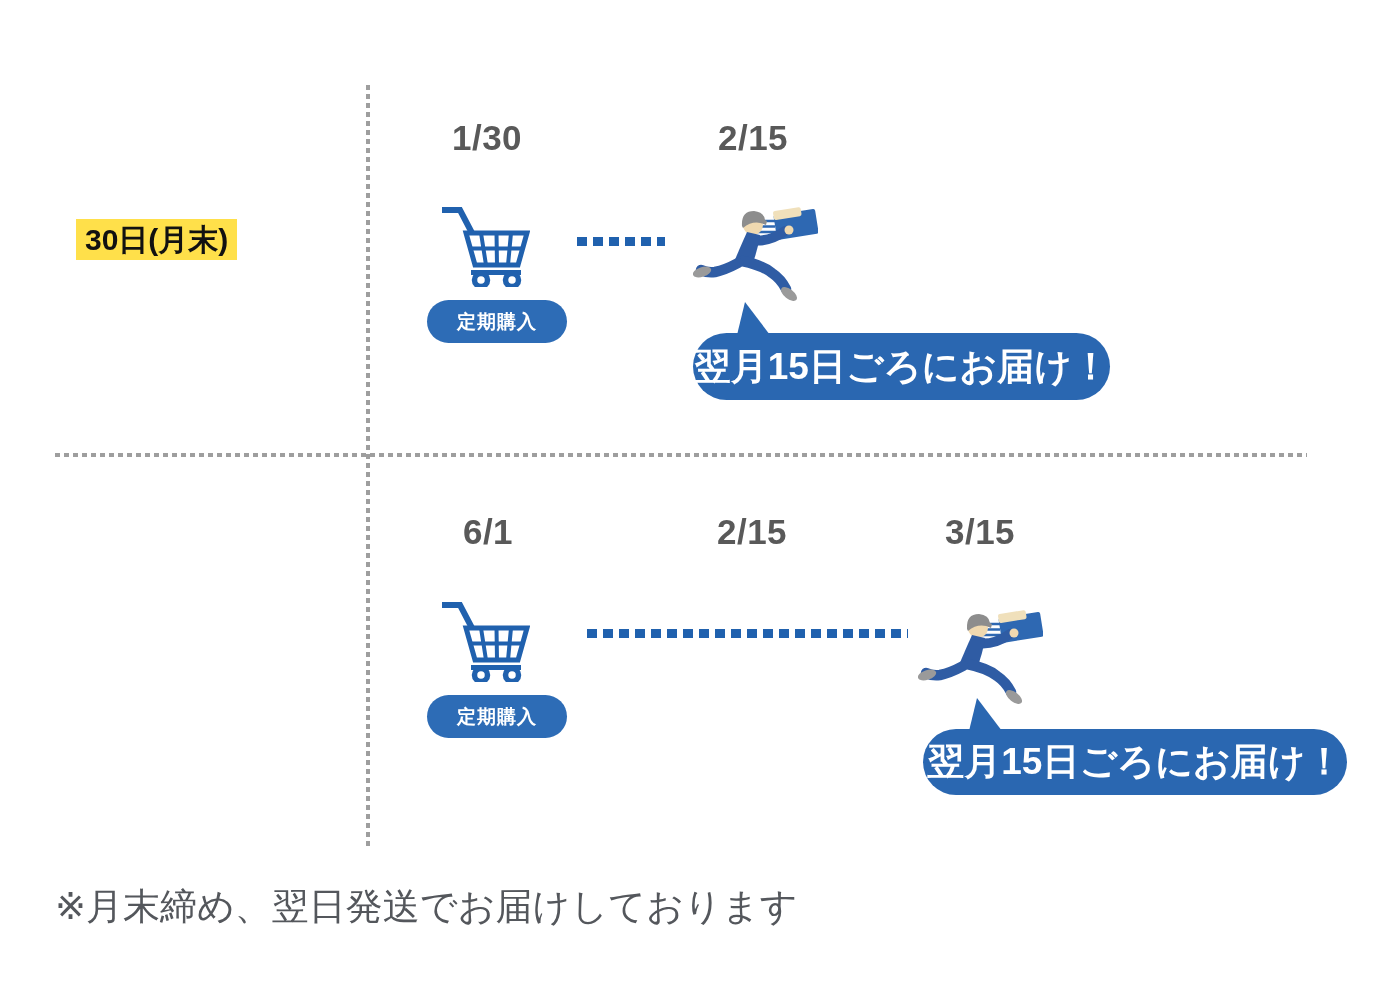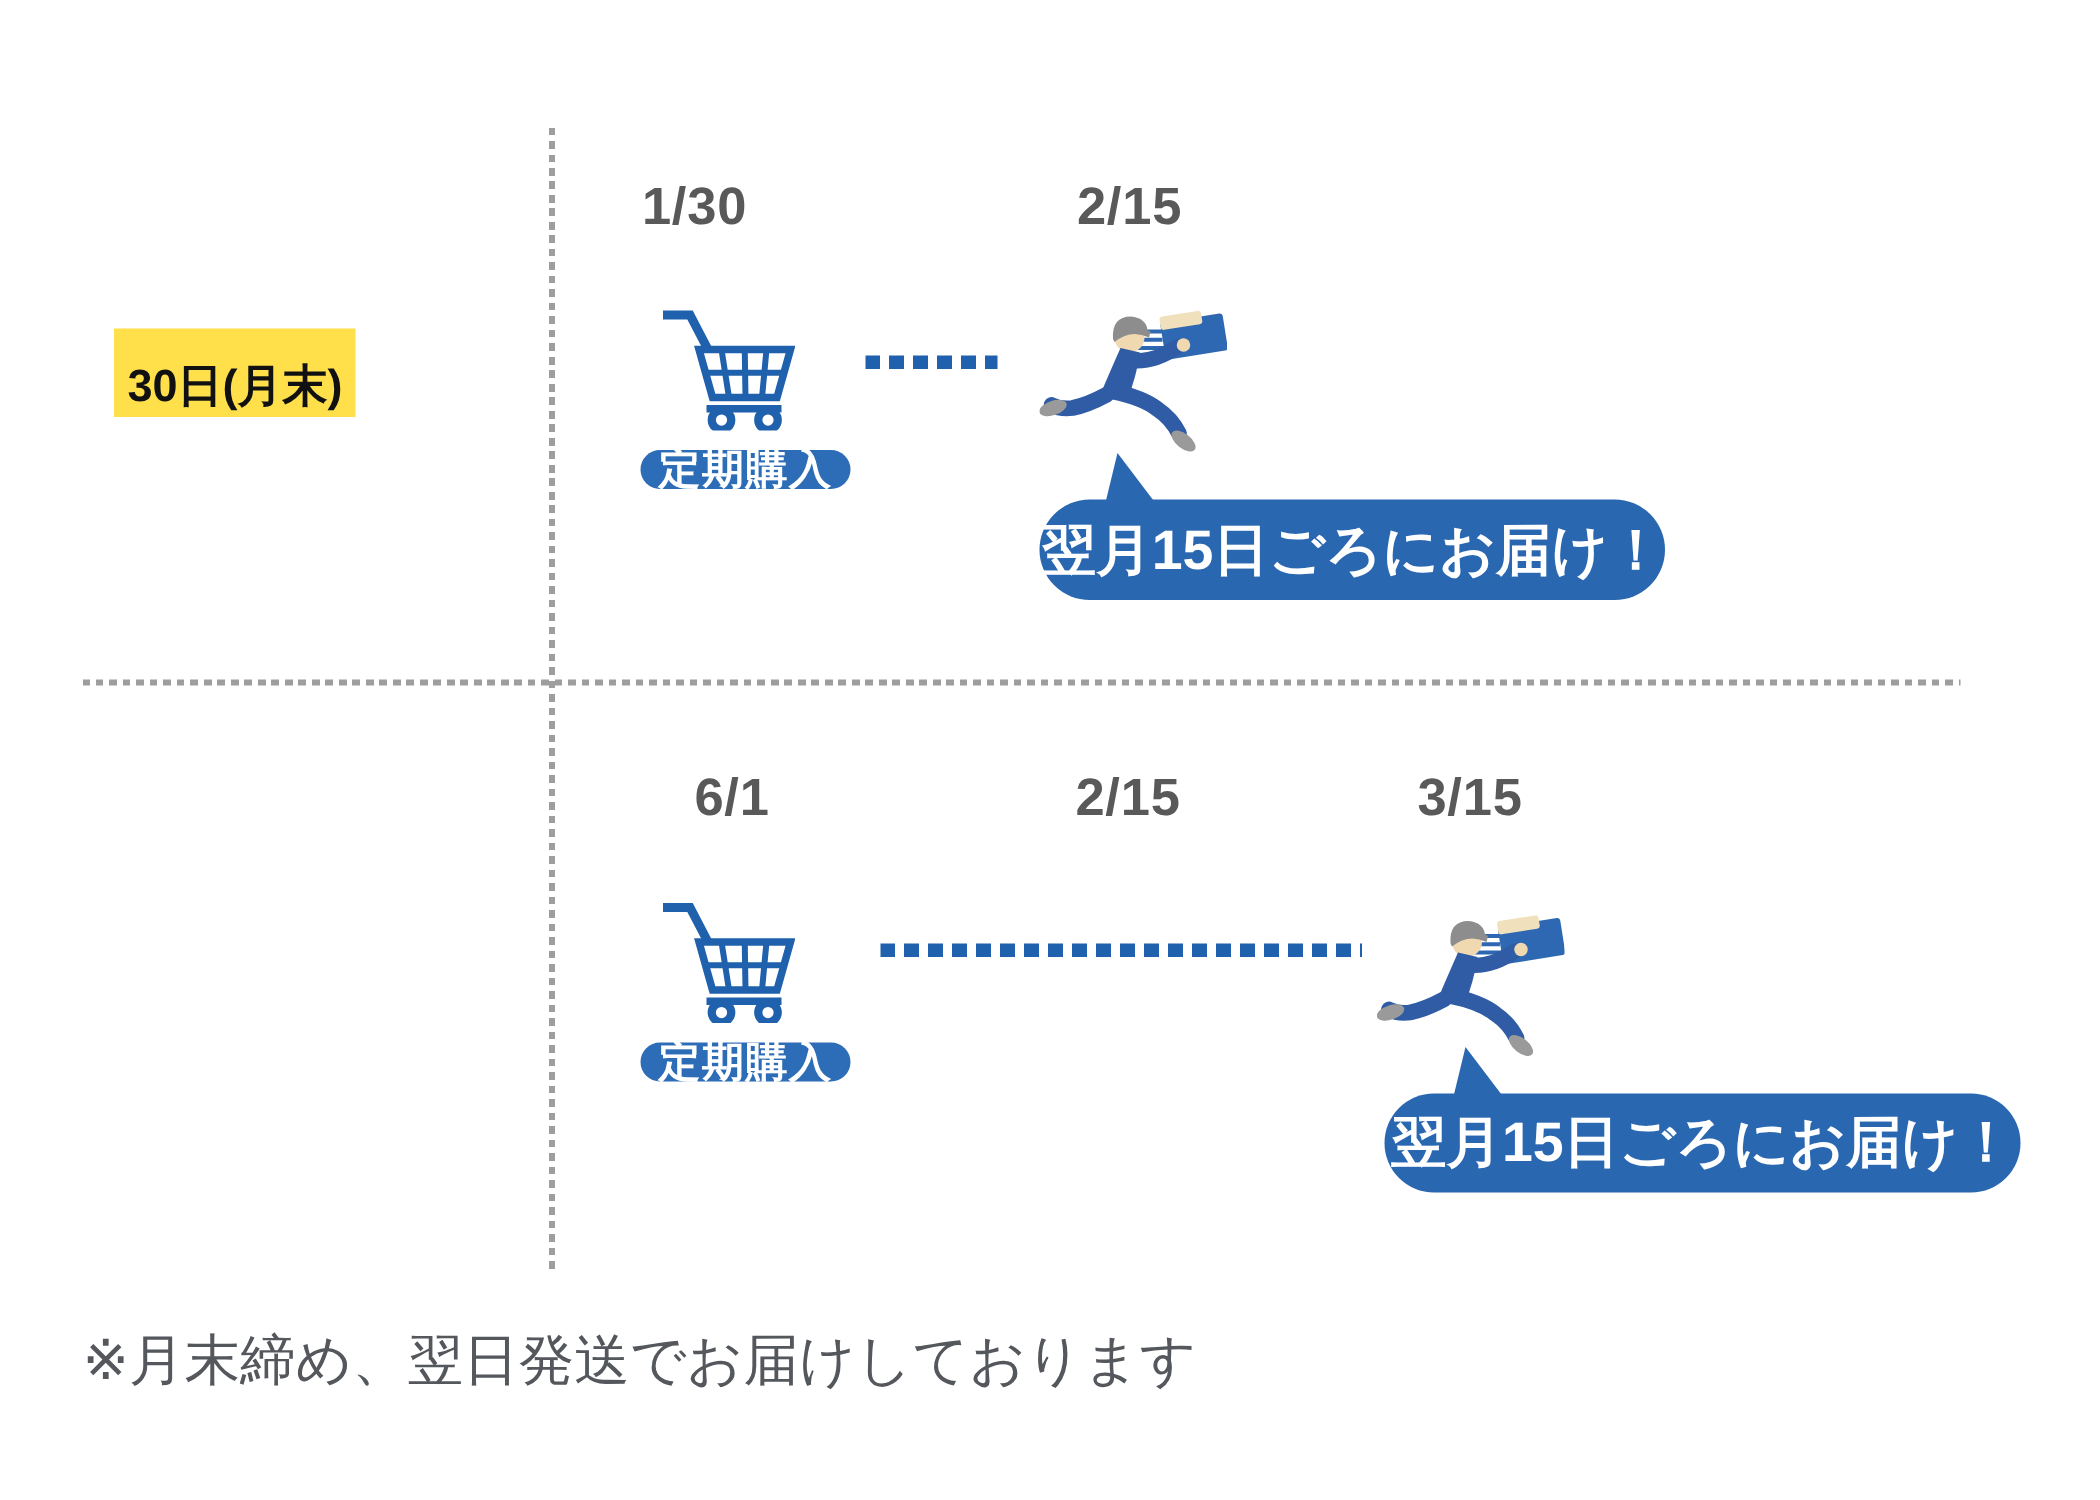--- a/index.html
+++ b/index.html
@@ -21,50 +21,50 @@
   .stage{position:relative;width:1400px;height:1000px;background:#fff;overflow:hidden;}
 
   
   .vsep{position:absolute;left:366px;top:85px;width:4px;height:762px;
     background:repeating-linear-gradient(to bottom,var(--dotline-gray) 0 5px,transparent 5px 9px);}
   .hsep{position:absolute;left:55px;top:453px;width:1252px;height:4px;
     background:repeating-linear-gradient(to right,var(--dotline-gray) 0 5px,transparent 5px 9px);}
 
   
   .row-label{position:absolute;display:inline-block;background:var(--yellow);
-    color:#111;font-size:30px;font-weight:700;line-height:1;padding:24px 9px 5px;white-space:nowrap;}
+    color:#111;font-size:30px;font-weight:700;line-height:1;padding:6px 9px 5px;white-space:nowrap;}
   .row-label.r1{left:76px;top:219px;}
   .row-label.r2{left:76px;top:600px;}
 
   
   .tdate{position:absolute;width:110px;text-align:center;color:var(--date-gray);
     font-size:35px;font-weight:600;letter-spacing:.5px;}
-  .r1d1{left:408px;top:118px;}
+  .r1d1{left:432px;top:118px;}
   .r1d2{left:698px;top:118px;}
   .r2d1{left:433px;top:512px;}
   .r2d2{left:697px;top:512px;}
   .r2d3{left:925px;top:512px;}
 
   
   .cart{position:absolute;width:90px;height:84px;color:var(--blue);}
   .cart.r1{left:440px;top:203px;}
   .cart.r2{left:440px;top:598px;}
   .courier{position:absolute;width:125px;height:108px;}
   .courier.r1{left:693px;top:200px;}
   .courier.r2{left:918px;top:603px;}
 
   
   .dashline{position:absolute;height:9px;
     background:repeating-linear-gradient(to right,var(--blue) 0 10px,transparent 10px 16px);}
   .dashline.r1{left:577px;top:237px;width:88px;}
   .dashline.r2{left:587px;top:629px;width:321px;}
 
   
-  .badge{position:absolute;width:140px;height:26px;border-radius:22px;background:var(--badge-blue);
-    color:#fff;font-size:28px;font-weight:700;letter-spacing:1px;
+  .badge{position:absolute;width:140px;height:43px;border-radius:22px;background:var(--badge-blue);
+    color:#fff;font-size:19px;font-weight:700;letter-spacing:1px;
     display:flex;align-items:center;justify-content:center;white-space:nowrap;}
   .badge.r1{left:427px;top:300px;}
   .badge.r2{left:427px;top:695px;}
 
   
   .bubble{position:absolute;background:var(--bubble-blue);border-radius:34px;
     color:#fff;font-size:37px;font-weight:700;white-space:nowrap;
     display:flex;align-items:center;justify-content:center;}
   .bubble::before{content:"";position:absolute;top:-31px;width:0;height:0;
     border-left:8px solid transparent;border-right:25px solid transparent;

